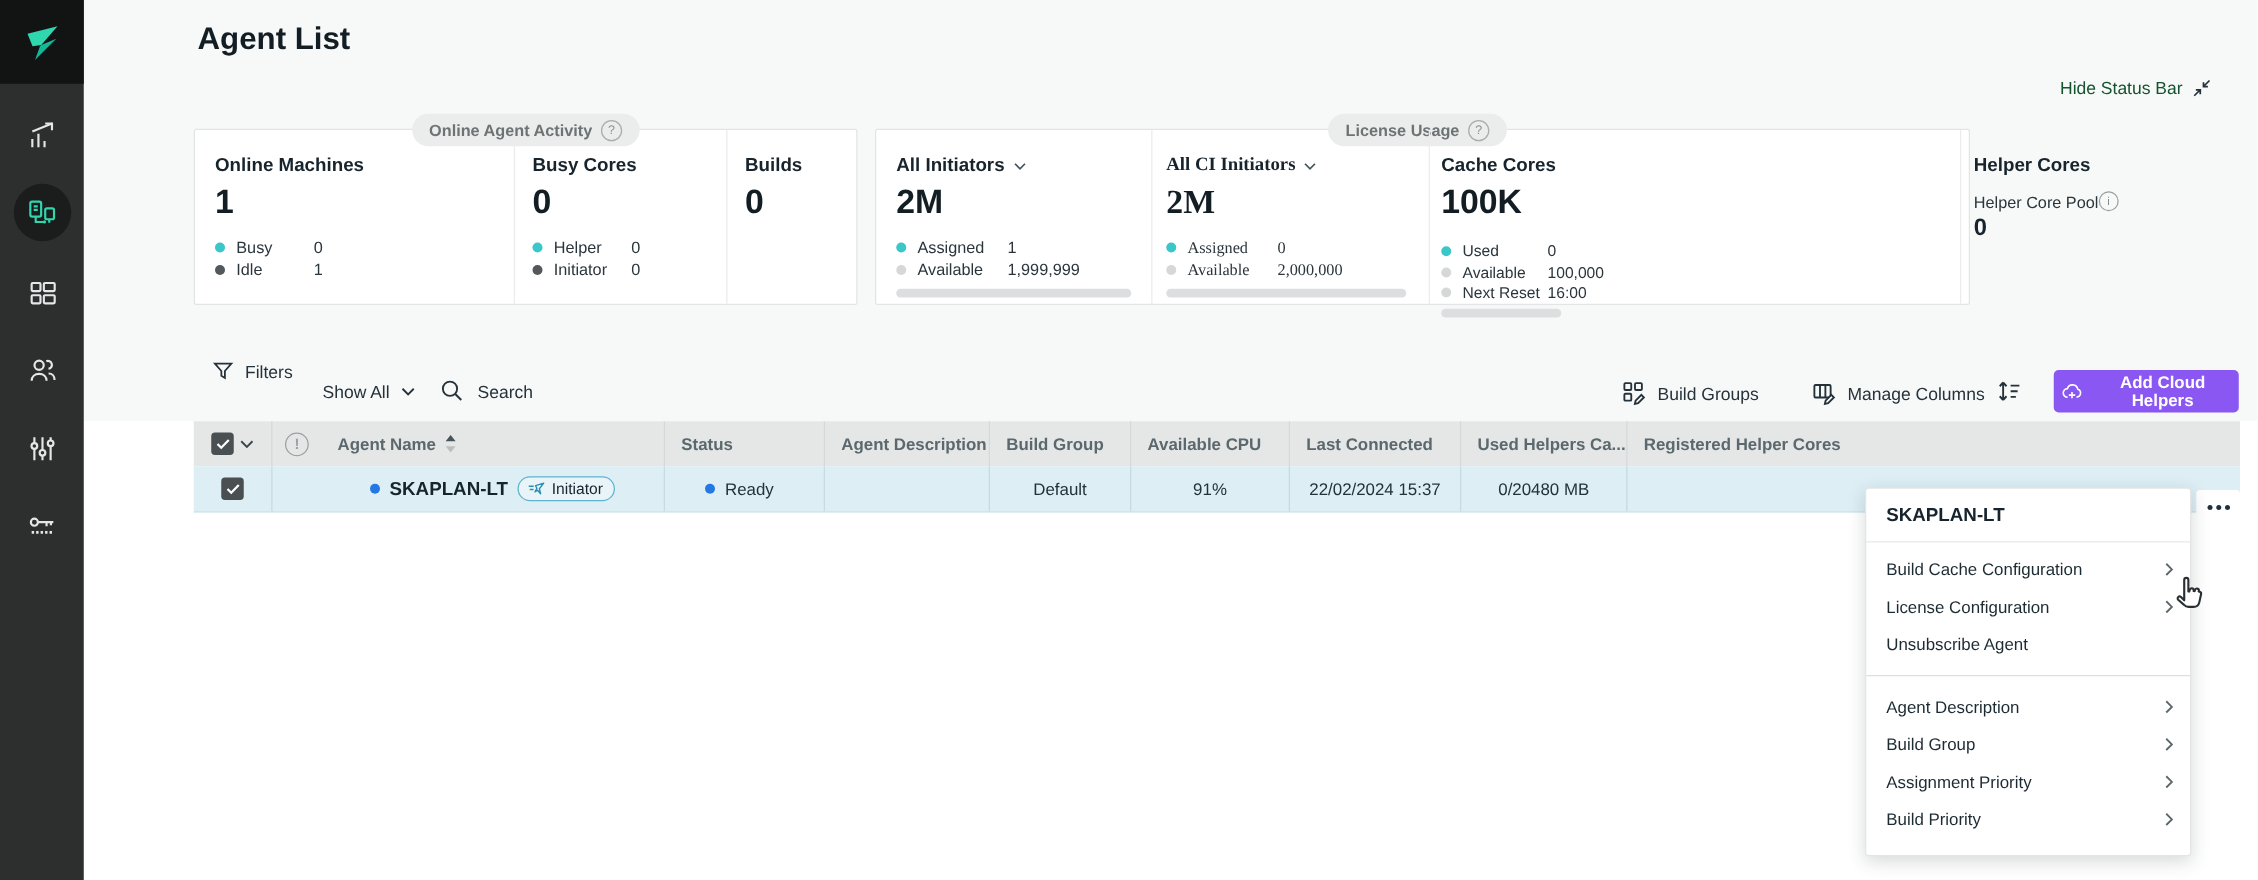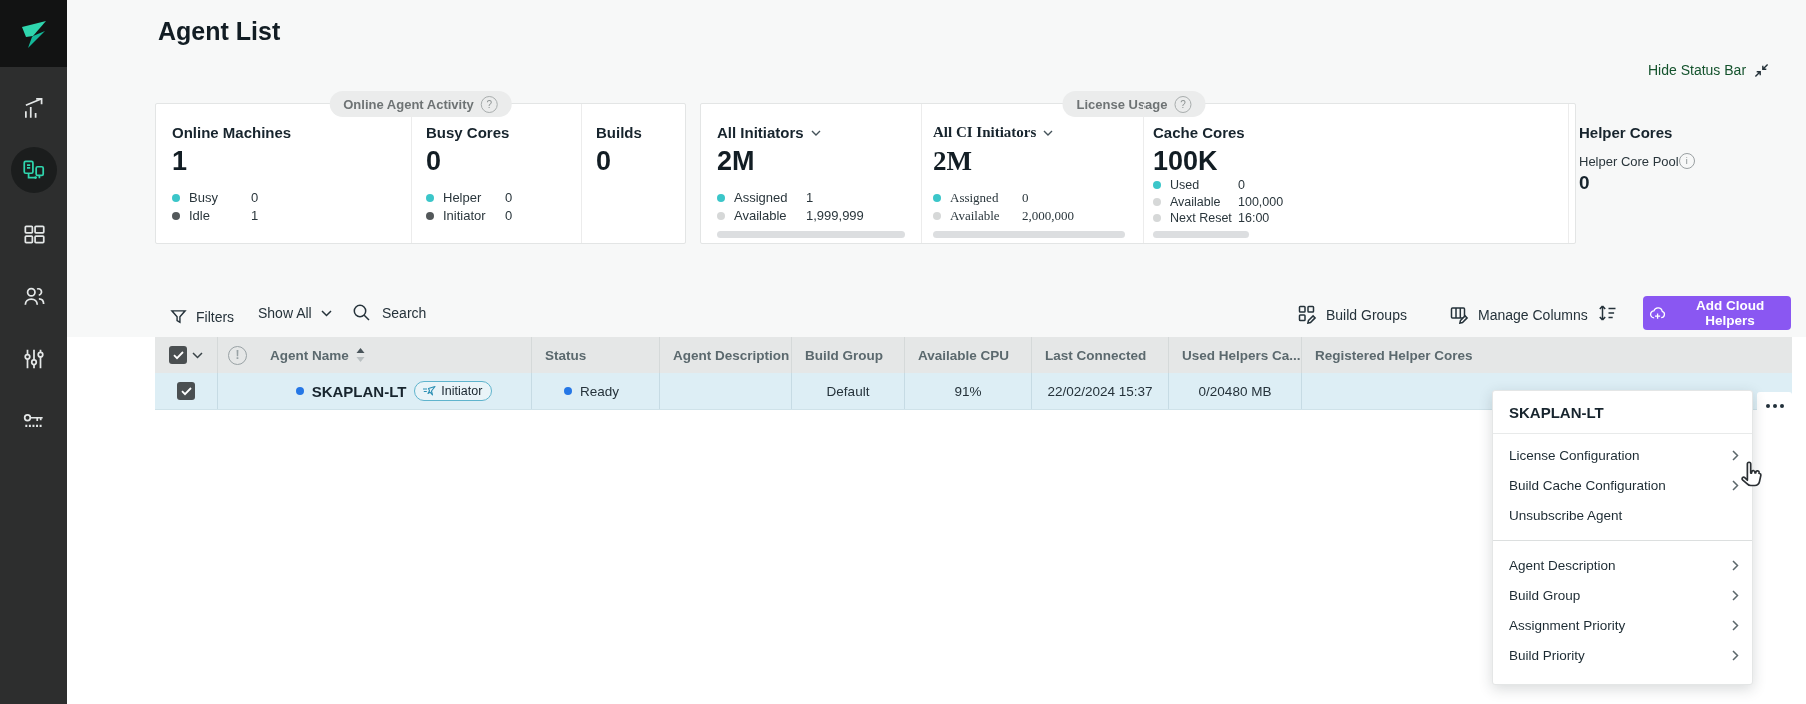--- a/index.html
+++ b/index.html
@@ -21,21 +21,21 @@
   #card-license{left:700px;width:876px;}
   .pill{position:absolute;top:-13px;height:26px;padding:0 14px;background:#ebecec;border-radius:14px;display:flex;align-items:center;gap:7px;font-size:13px;font-weight:700;color:#6e7374;white-space:nowrap;}
   #card-activity .pill{left:50%;transform:translateX(-50%);}
   #card-license .pill{left:433px;transform:translateX(-50%);}
   .qmark{width:15px;height:15px;border-radius:50%;border:1px solid #a8adad;color:#8d9393;font-size:10px;font-weight:400;display:flex;align-items:center;justify-content:center;}
   .pcol{position:absolute;top:20px;}
   .pdiv{position:absolute;top:0;bottom:0;width:0;border-left:1px solid #ececec;}
   .p-label{font-size:15px;font-weight:600;display:flex;align-items:center;gap:7px;color:#17242d;}
   .p-value{font-size:27px;font-weight:700;margin-top:5px;color:#121d24;}
   .legend{margin-top:13px;display:flex;flex-direction:column;gap:3px;}
-  .legend.tight{margin-top:1px;gap:2px;}
+  .legend.tight{margin-top:17px;gap:2px;}
   .lrow{display:flex;align-items:center;font-size:13px;color:#2a363c;height:15px;}
   .tight .lrow{font-size:12.5px;height:14.5px;}
   .dot{width:8px;height:8px;border-radius:50%;margin-right:9px;flex:none;}
   .dot.teal{background:#3bc6c9;} .dot.dark{background:#53585a;} .dot.light{background:#d6d8d8;}
   .bdot{width:8px;height:8px;border-radius:50%;background:#2577e6;flex:none;}
   .lname{width:62px;} .tight .lname{width:68px;}
   .pbar{height:7px;border-radius:4px;background:#dcdee0;margin-top:8px;}
   .pool-label{margin-top:12px;font-size:13px;color:#2a363c;display:flex;align-items:flex-end;gap:0;}
   .pool-value{font-size:19px;font-weight:700;margin-top:3px;}
   .imark{width:14px;height:14px;border-radius:50%;border:1px solid #9aa0a2;color:#83898b;font-size:9px;display:flex;align-items:center;justify-content:center;}
@@ -270,21 +270,21 @@
     <div class="pcol" style="left:878px;width:200px;">
       <div class="p-label">Helper Cores</div>
       <div class="pool-label">
         <span>Helper Core Pool</span>
         <span class="imark">i</span>
       </div>
       <div class="pool-value">0</div>
     </div>
   </div>
 
-  <div class="tbtn" style="left:170px;top:308px;">
+  <div class="tbtn" style="left:170px;top:288px;">
     <svg width="17" height="17" viewBox="0 0 18 18" fill="none" stroke="#25323a" stroke-width="1.5">
         <path d="M2 3h14l-5.5 6.3v5.9l-3-1.8V9.3L2 3z"></path>
       </svg>
     <span>Filters</span>
   </div>
   <div class="tbtn" style="left:258px;top:305px;">
     <span>Show All</span>
     <svg width="11" height="7" viewBox="0 0 11 7" fill="none" stroke="#25323a" stroke-width="1.5">
         <path d="M1 1l4.5 4.5L10 1"></path>
       </svg>
@@ -421,27 +421,27 @@
   <div class="dots">
       <i></i>
       <i></i>
       <i></i>
     </div>
 
   <div class="menu">
     <div class="menu-h">SKAPLAN-LT</div>
     <div class="menu-list">
       <div class="mi">
+        <span>Build Cache Configuration</span>
+        <svg width="7" height="11" viewBox="0 0 7 11" fill="none" stroke="#5d686c" stroke-width="1.5">
+            <path d="M1 1l4.5 4.5L1 10"></path>
+          </svg>
+      </div>
+      <div class="mi">
         <span>License Configuration</span>
-        <svg width="7" height="11" viewBox="0 0 7 11" fill="none" stroke="#5d686c" stroke-width="1.5">
-            <path d="M1 1l4.5 4.5L1 10"></path>
-          </svg>
-      </div>
-      <div class="mi">
-        <span>Build Cache Configuration</span>
         <svg width="7" height="11" viewBox="0 0 7 11" fill="none" stroke="#5d686c" stroke-width="1.5">
             <path d="M1 1l4.5 4.5L1 10"></path>
           </svg>
       </div>
       <div class="mi">
         <span>Unsubscribe Agent</span>
       </div>
       <div class="mdiv"></div>
       <div class="mi">
         <span>Agent Description</span>

